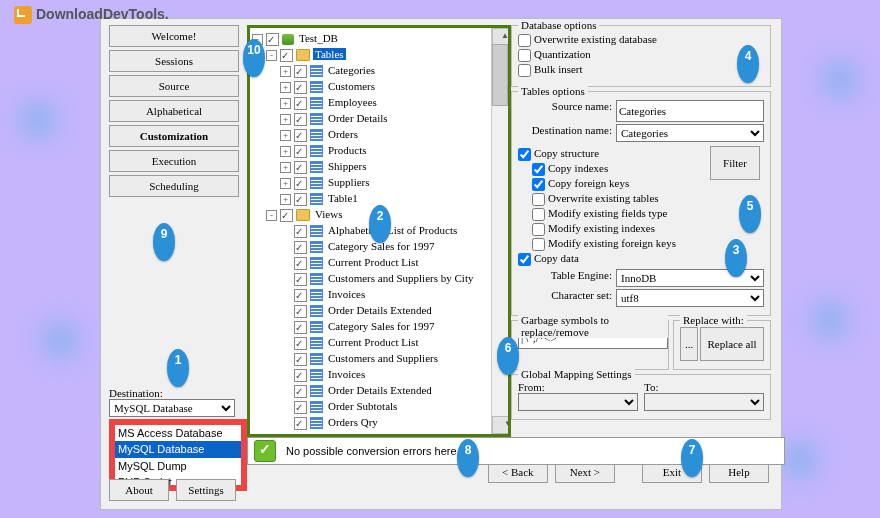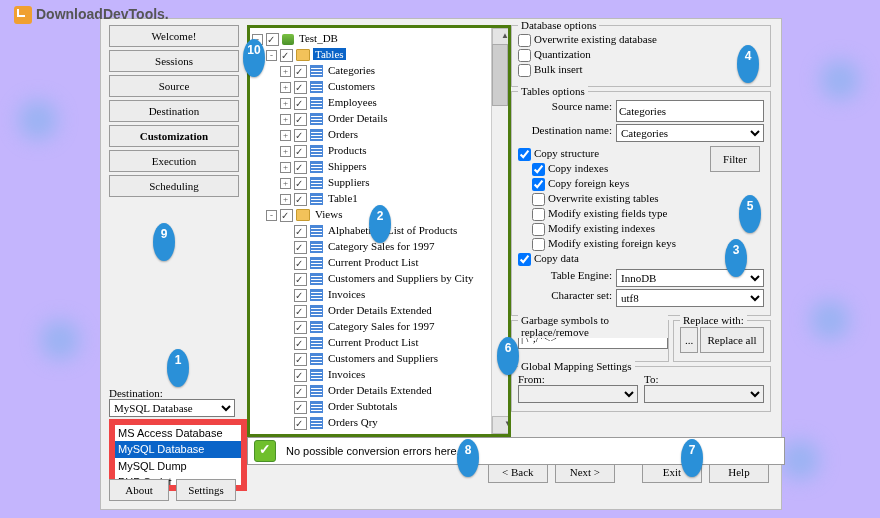--- a/index.html
+++ b/index.html
@@ -36,21 +36,21 @@
 .scrollbar .btn{height:16px;background:#e4e4e4;border:1px solid #bbb;font-size:8px;text-align:center;line-height:14px;color:#555}
 .scrollbar .thumb{position:absolute;top:16px;width:14px;left:0;height:60px;background:#cdcdcd;border:1px solid #aaa}
 .opts{position:absolute;left:410px;top:6px;width:260px;font:11px Tahoma}
 .grp{border:1px solid #bbb;padding:6px 6px 8px;margin-bottom:4px;position:relative}
 .grp>.title{position:absolute;top:-7px;left:6px;background:#f0f0f0;padding:0 3px;font:11px Tahoma}
 .chk{display:block;margin:1px 0}
 .chk input{vertical-align:middle;margin:0 3px 0 0}
 .row{display:flex;align-items:flex-start;margin:2px 0}
 .row label{width:94px;text-align:right;margin-right:4px}
 .row select,.row input[type=text]{flex:1;height:18px;border:1px solid #7a7a7a;background:#fff;font:11px Tahoma;min-width:0}
-.btn{height:26px;border:1px solid #9a9a9a;background:#ececec;font:11px Tahoma;padding:0 8px}
+.btn{height:34px;border:1px solid #9a9a9a;background:#ececec;font:11px Tahoma;padding:0 8px}
 .status{position:absolute;left:146px;top:418px;width:524px;height:26px;border:1px solid #9a9a9a;background:#fff;display:flex;align-items:center;padding:0 6px}
 .ok-ico{width:20px;height:20px;background:#6fbf2d;border:1px solid #4a9028;border-radius:3px;position:relative;margin-right:10px}
 .ok-ico:after{content:"✓";position:absolute;left:4px;top:0;color:#fff;font:bold 14px Arial}
 .callout{position:absolute;width:22px;height:38px;border-radius:50%;background:#2a90d8;color:#fff;font:bold 12px Arial;text-align:center;line-height:22px;z-index:5;box-shadow:0 1px 2px rgba(0,0,0,.3)}
 .indent1{padding-left:14px}.indent2{padding-left:28px}
 </style>
 </head>
 <body>
 
 <div class="wrap">
@@ -62,21 +62,21 @@
   <div class="blob" style="left:820px;top:60px"></div>
   <div class="blob" style="left:810px;top:300px"></div>
   <div class="blob" style="left:780px;top:440px"></div>
 
   <div class="panel">
 
     <div class="col-l">
       <button class="navbtn">Welcome!</button>
       <button class="navbtn">Sessions</button>
       <button class="navbtn">Source</button>
-      <button class="navbtn">Destination</button>
+      <button class="navbtn">Alphabetical</button>
       <button class="navbtn sel">Customization</button>
       <button class="navbtn">Execution</button>
       <button class="navbtn">Scheduling</button>
 
       <div class="dest-label" style="margin-top:190px">Destination:</div>
       <select class="combo">
         <option>MySQL Database</option>
       </select>
       <div class="listbox">
         <div>MS Access Database</div>

